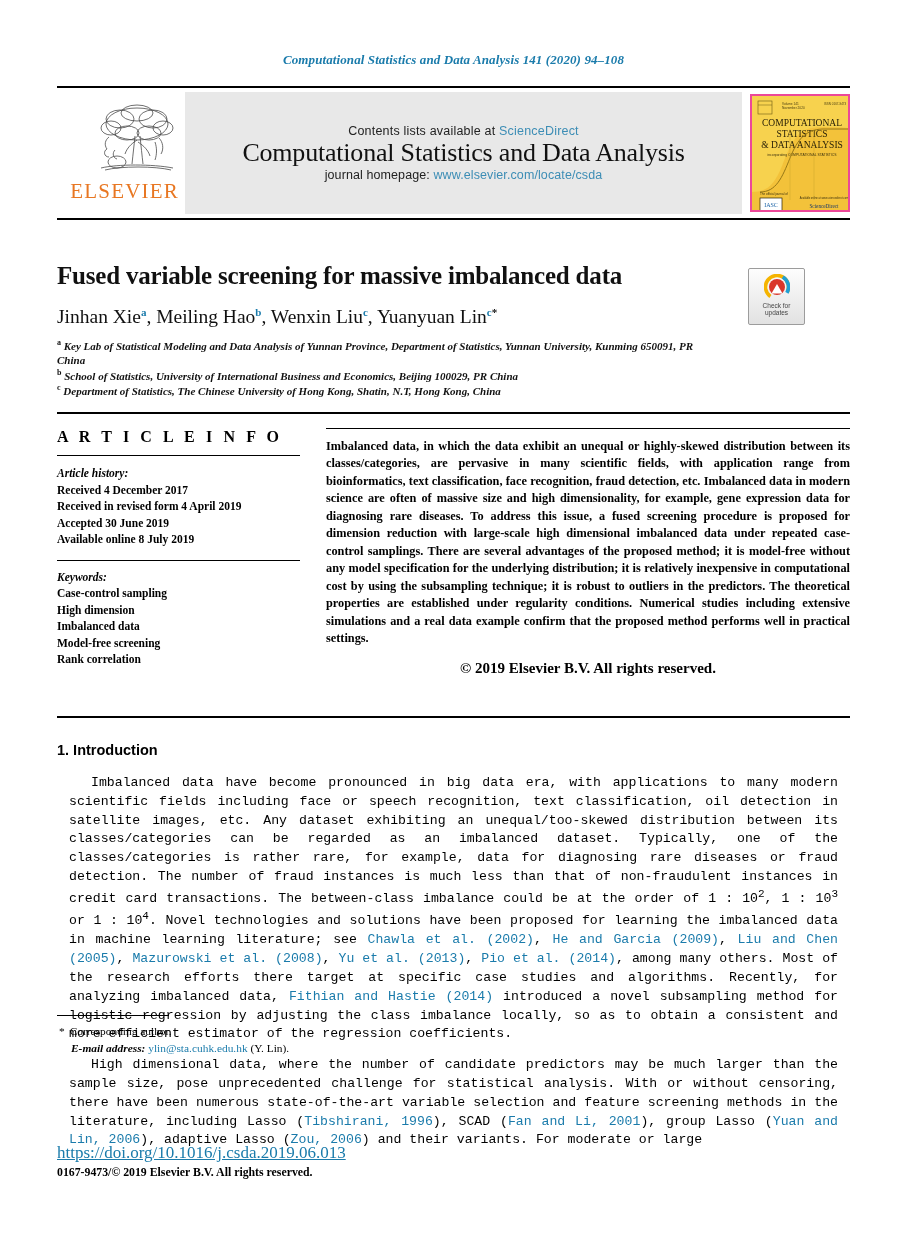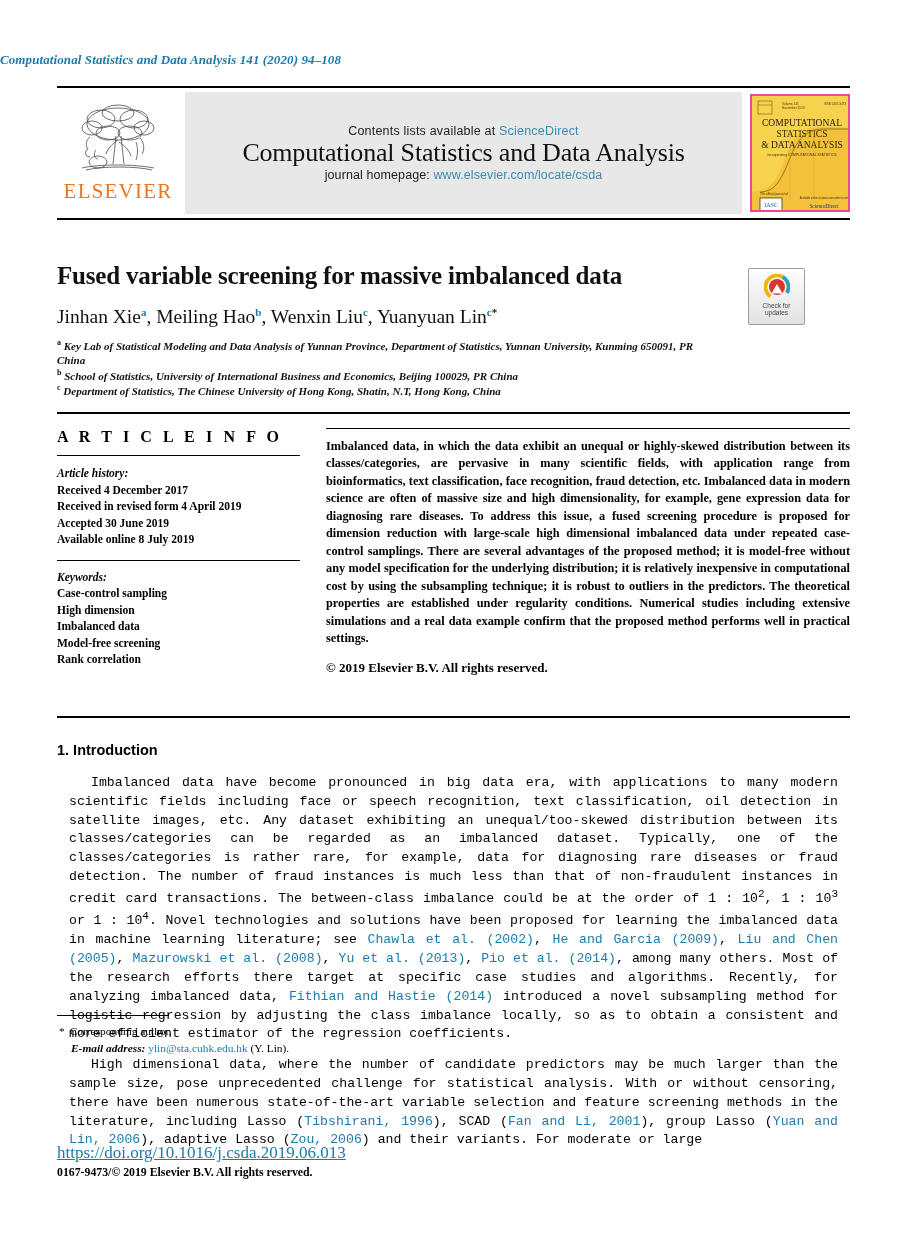--- a/index.html
+++ b/index.html
@@ -12,20 +12,21 @@
     color: #000000;
     position: relative;
     overflow: hidden;
   }
   .page { position: relative; width: 907px; height: 1238px; }
 
   
   .runhead {
     position: absolute;
     top: 52px; left: 0; right: 0;
+    text-align: center;
     font-family: "Liberation Serif", serif;
     font-size: 13px;
     font-weight: bold;
     font-style: italic;
     color: #1a7bab;
     letter-spacing: 0.1px;
   }
 
   
   .masthead {
@@ -36,21 +37,21 @@
     border-top: 2.5px solid #000;
     border-bottom: 2.5px solid #000;
     display: flex;
     align-items: stretch;
   }
   .mh-logo {
     width: 122px;
     flex: 0 0 122px;
     display: flex;
     flex-direction: column;
-    align-items: center;
+    align-items: flex-end;
     justify-content: center;
     padding: 4px 0 6px 0;
     background: #fff;
   }
   .tree-svg { display: block; }
   .elsevier-word {
     font-family: "Liberation Serif", serif;
     font-size: 21px;
     letter-spacing: 1.2px;
     color: #e87722;
@@ -187,23 +188,23 @@
   .abstract-body {
     font-family: "Liberation Serif", serif;
     font-size: 12.3px;
     font-weight: bold;
     line-height: 1.42;
     text-align: justify;
     color: #000;
   }
   .copyright {
     font-family: "Liberation Serif", serif;
-    font-size: 13px;
-    font-weight: bold;
-    text-align: left;
+    font-size: 15px;
+    font-weight: bold;
+    text-align: center;
     margin-top: 13px;
     color: #000;
   }
 
   
   .bodywrap { position: absolute; top: 742px; left: 57px; width: 793px; }
   .h1 {
     font-family: "Liberation Sans", sans-serif;
     font-size: 14.5px;
     font-weight: bold;

